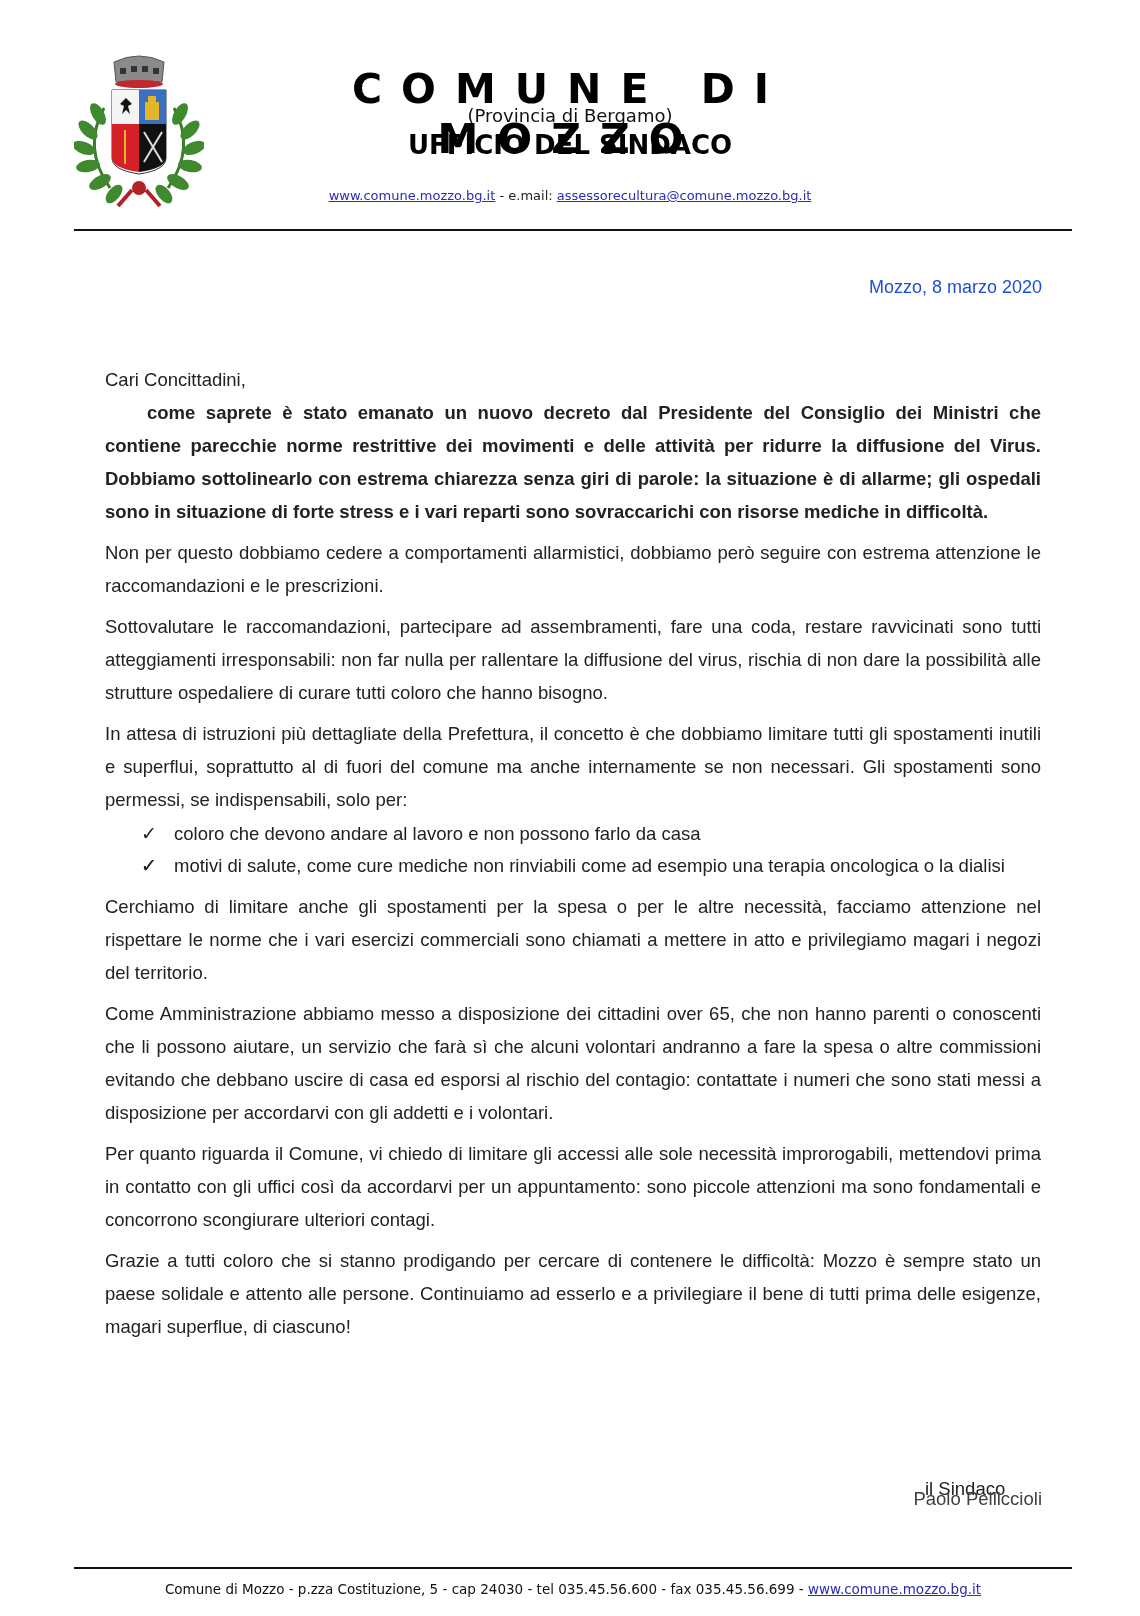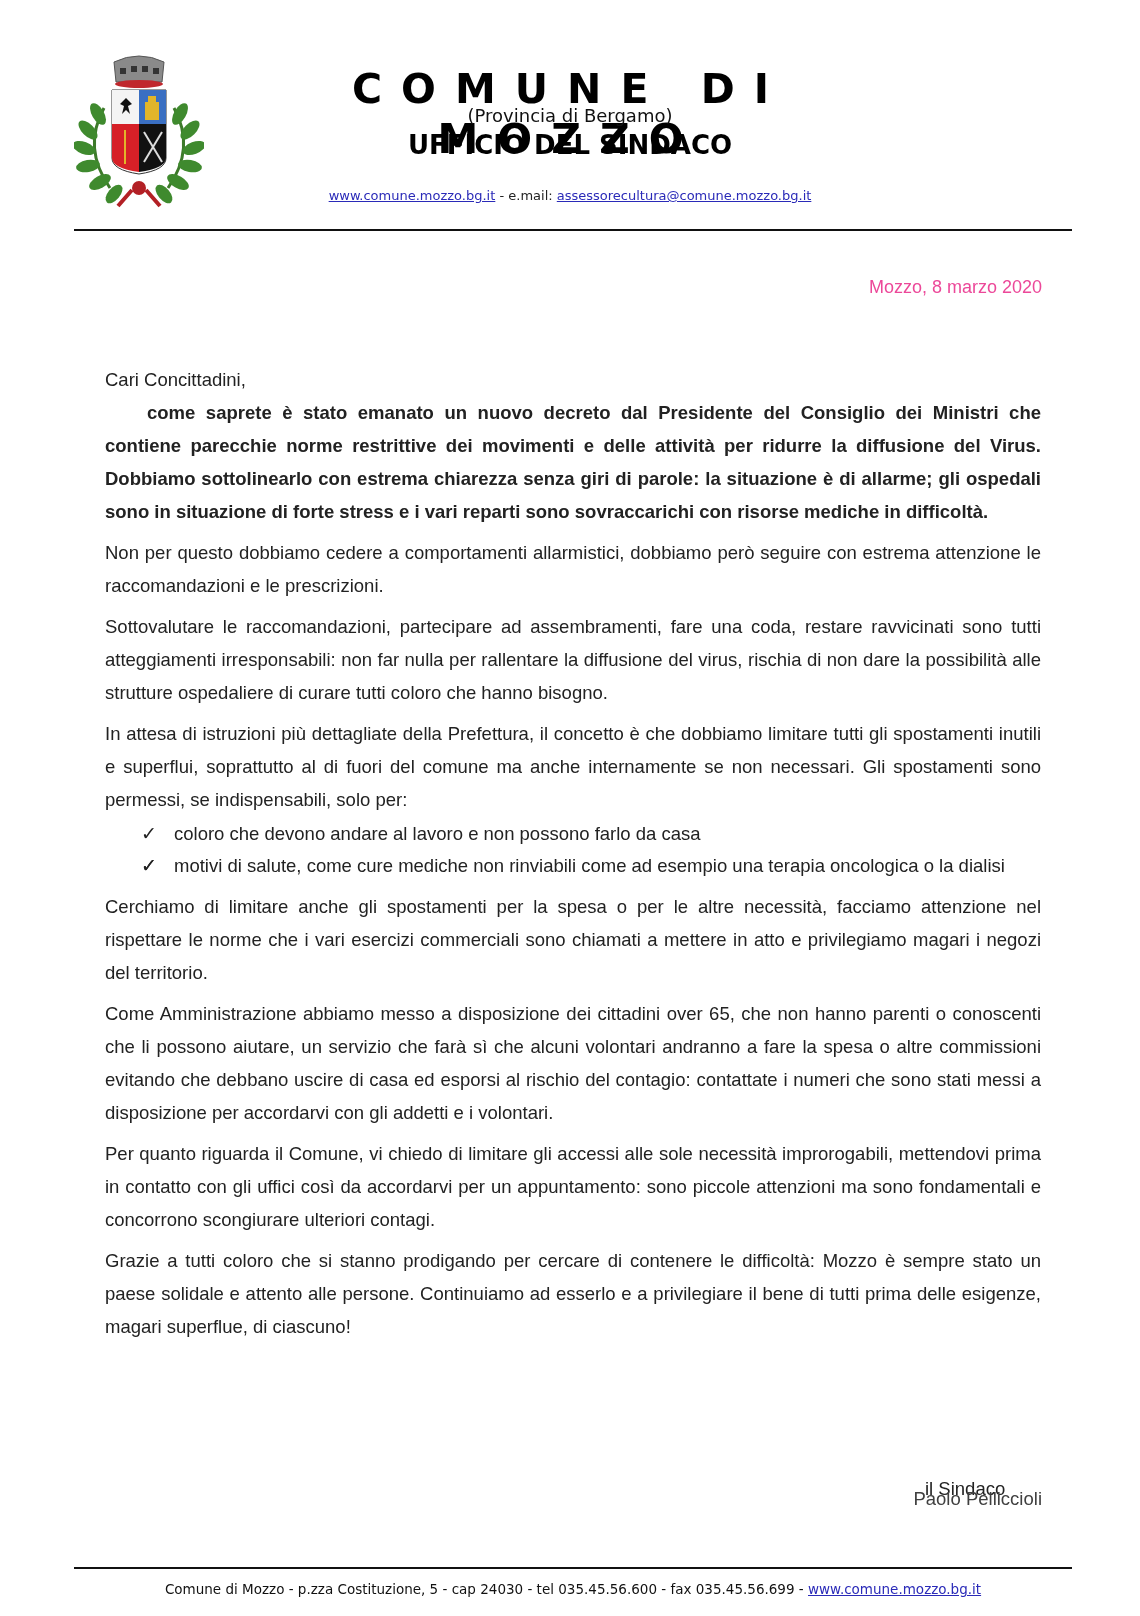--- a/index.html
+++ b/index.html
@@ -16,21 +16,21 @@
               font-family:"DejaVu Sans", sans-serif; font-size:18px; color:#111; line-height:24px; }
   .office { position:absolute; left:240px; top:130px; width:660px; text-align:center;
             font-family:"DejaVu Sans", sans-serif; font-weight:bold; font-size:26px; color:#000; line-height:30px; }
   .contacts { position:absolute; left:200px; top:184px; width:740px; text-align:center;
               font-family:"DejaVu Sans", sans-serif; font-size:13px; color:#222; line-height:24px; white-space:nowrap; }
   .contacts a { color:#2a2ab8; text-decoration:underline; }
   .rule-top { position:absolute; left:74px; top:229px; width:998px; height:2px; background:#111; }
 
   
   .date { position:absolute; right:98px; top:277px; font-family:"Liberation Sans", sans-serif;
-          font-size:18px; color:#ec4899; }
+          font-size:18px; color:#1d4ed8; }
   .body { position:absolute; left:105px; top:363px; width:936px;
           font-family:"Liberation Sans", sans-serif; font-size:18.5px; color:#222;
           line-height:33px; text-align:justify; }
   .body p { margin:0 0 8px 0; }
   .body p.greet { margin-bottom:0; }
   .body p.indent { text-indent:42px;font-weight:bold; }
   .checks { list-style:none; margin:0 0 8px 0; padding:0; }
   .checks li { position:relative; padding-left:69px; line-height:32px; text-align:justify; }
   .checks li .tick { position:absolute; left:36px; top:0; font-size:19px; color:#222; }
 

